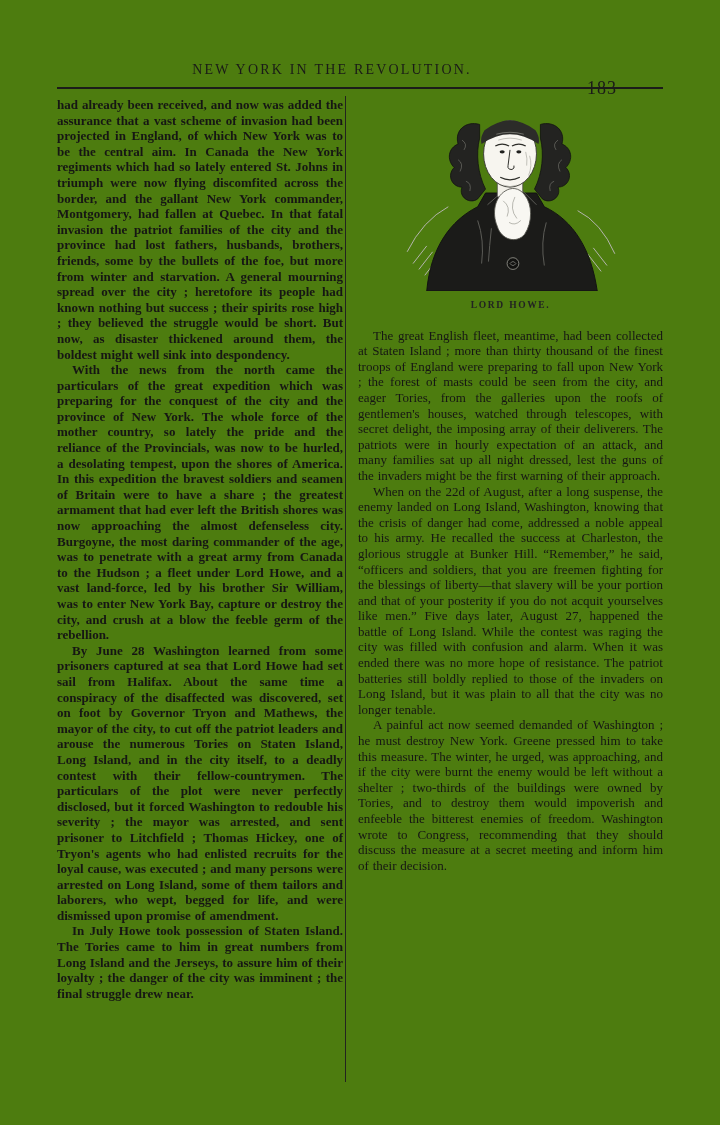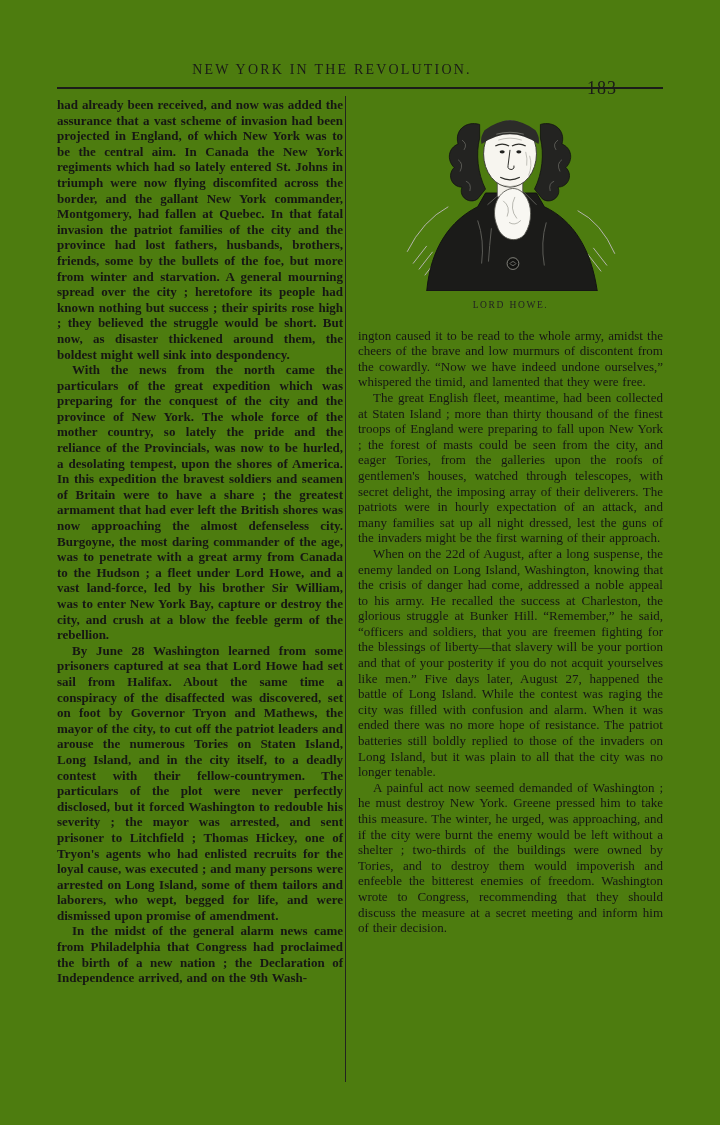--- a/index.html
+++ b/index.html
@@ -47,21 +47,21 @@
     position:absolute;left:345px;top:96px;width:1px;height:986px;
     background:#23231f;
   }
   .para{margin:0;}
   .para.indent{text-indent:15px;}
   
   figure{margin:0;padding:0;}
   .portrait-wrap{display:block;margin:0 auto;}
   figcaption{
     text-align:center;
-    font-size:9.5px;font-weight:normal;
+    font-size:9.5px;font-weight:bold;
     letter-spacing:1.6px;
     color:#222;
     margin-top:7px;margin-bottom:14px;
   }
 </style>
 </head>
 <body>
 
 <div class="page">
 
@@ -69,21 +69,21 @@
     <span class="running-title">NEW YORK IN THE REVOLUTION.</span>
     <span class="page-number">183</span>
   </div>
 
   <div class="head-rule"></div>
 
   <div class="col col-left" id="left-col">
       <p class="para">had already been received, and now was added the assurance that a vast scheme of invasion had been projected in England, of which New York was to be the central aim.  In Canada the New York regiments which had so lately entered St. Johns in triumph were now flying discomfited across the border, and the gallant New York commander, Montgomery, had fallen at Quebec.  In that fatal invasion the patriot families of the city and the province had lost fathers, husbands, brothers, friends, some by the bullets of the foe, but more from winter and starvation.  A general mourning spread over the city ; heretofore its people had known nothing but success ;  their spirits rose high ;  they believed the struggle would be short.  But now, as disaster thickened around them, the boldest might well sink into despondency.</p>
       <p class="para indent">With the news from the north came the particulars of the great expedition which was preparing for the conquest of the city and the province of New York.  The whole force of the mother country, so lately the pride and the reliance of the Provincials, was now to be hurled, a desolating tempest, upon the shores of America.  In this expedition the bravest soldiers and seamen of Britain were to have a share ; the greatest armament that had ever left the British shores was now approaching the almost defenseless city.  Burgoyne, the most daring commander of the age, was to penetrate with a great army from Canada to the Hudson ; a fleet under Lord Howe, and a vast land-force, led by his brother Sir William, was to enter New York Bay, capture or destroy the city, and crush at a blow the feeble germ of the rebellion.</p>
       <p class="para indent">By June 28 Washington learned from some prisoners captured at sea that Lord Howe had set sail from Halifax.  About the same time a conspiracy of the disaffected was discovered, set on foot by Governor Tryon and Mathews, the mayor of the city, to cut off the patriot leaders and arouse the numerous Tories on Staten Island, Long Island, and in the city itself, to a deadly contest with their fellow-countrymen.  The particulars of the plot were never perfectly disclosed, but it forced Washington to redouble his severity ; the mayor was arrested, and sent prisoner to Litchfield ;  Thomas Hickey, one of Tryon's agents who had enlisted recruits for the loyal cause, was executed ; and many persons were arrested on Long Island, some of them tailors and laborers, who wept, begged for life, and were dismissed upon promise of amendment.</p>
-      <p class="para indent">In the midst of the general alarm news came from Philadelphia that Congress had proclaimed the birth of a new nation ;  the Declaration of Independence arrived, and on the 9th Wash-</p>
+      <p class="para indent">In July Howe took possession of Staten Island.  The Tories came to him in great numbers from Long Island and the Jerseys, to assure him of their loyalty ;  the danger of the city was imminent ;  the final struggle drew near.</p>
     </div>
 
   <div class="col-divider"></div>
 
   <div class="col col-right">
     <figure>
       <svg class="portrait-wrap" width="236" height="194" viewBox="0 0 240 198" aria-hidden="true">
 
         <g stroke="#b5b5b0" stroke-width="1" fill="none">
           <path d="M14 158 Q30 126 56 112"></path>
@@ -137,20 +137,19 @@
           <path d="M112 90 Q119 93 126 90"></path>
           <path d="M139 60 Q142 70 138 80"></path>
           <path d="M135 56 Q137 63 136 70"></path>
           <path d="M105 38 Q119 34 133 38"></path>
           <path d="M107 44 Q119 40 131 44"></path>
         </g>
       </svg>
       <figcaption>LORD HOWE.</figcaption>
     </figure>
     <div id="right-paras">
-        <p class="para">ington caused it to be read to the whole army, amidst the cheers of the brave and low murmurs of discontent from the cowardly.  “Now we have indeed undone ourselves,” whispered the timid, and lamented that they were free.</p>
         <p class="para indent">The great English fleet, meantime, had been collected at Staten Island ;  more than thirty thousand of the finest troops of England were preparing to fall upon New York ;  the forest of masts could be seen from the city, and eager Tories, from the galleries upon the roofs of gentlemen's houses, watched through telescopes, with secret delight, the imposing array of their deliverers.  The patriots were in hourly expectation of an attack, and many families sat up all night dressed, lest the guns of the invaders might be the first warning of their approach.</p>
         <p class="para indent">When on the 22d of August, after a long suspense, the enemy landed on Long Island, Washington, knowing that the crisis of danger had come, addressed a noble appeal to his army.  He recalled the success at Charleston, the glorious struggle at Bunker Hill.  “Remember,” he said, “officers and soldiers, that you are freemen fighting for the blessings of liberty—that slavery will be your portion and that of your posterity if you do not acquit yourselves like men.”  Five days later, August 27, happened the battle of Long Island.  While the contest was raging the city was filled with confusion and alarm.  When it was ended there was no more hope of resistance.  The patriot batteries still boldly replied to those of the invaders on Long Island, but it was plain to all that the city was no longer tenable.</p>
         <p class="para indent">A painful act now seemed demanded of Washington ;  he must destroy New York. Greene pressed him to take this measure. The winter, he urged, was approaching, and if the city were burnt the enemy would be left without a shelter ;  two-thirds of the buildings were owned by Tories, and to destroy them would impoverish and enfeeble the bitterest enemies of freedom.  Washington wrote to Congress, recommending that they should discuss the measure at a secret meeting and inform him of their decision.</p>
       </div>
   </div>
 
 </div>
 
 </body></html>

